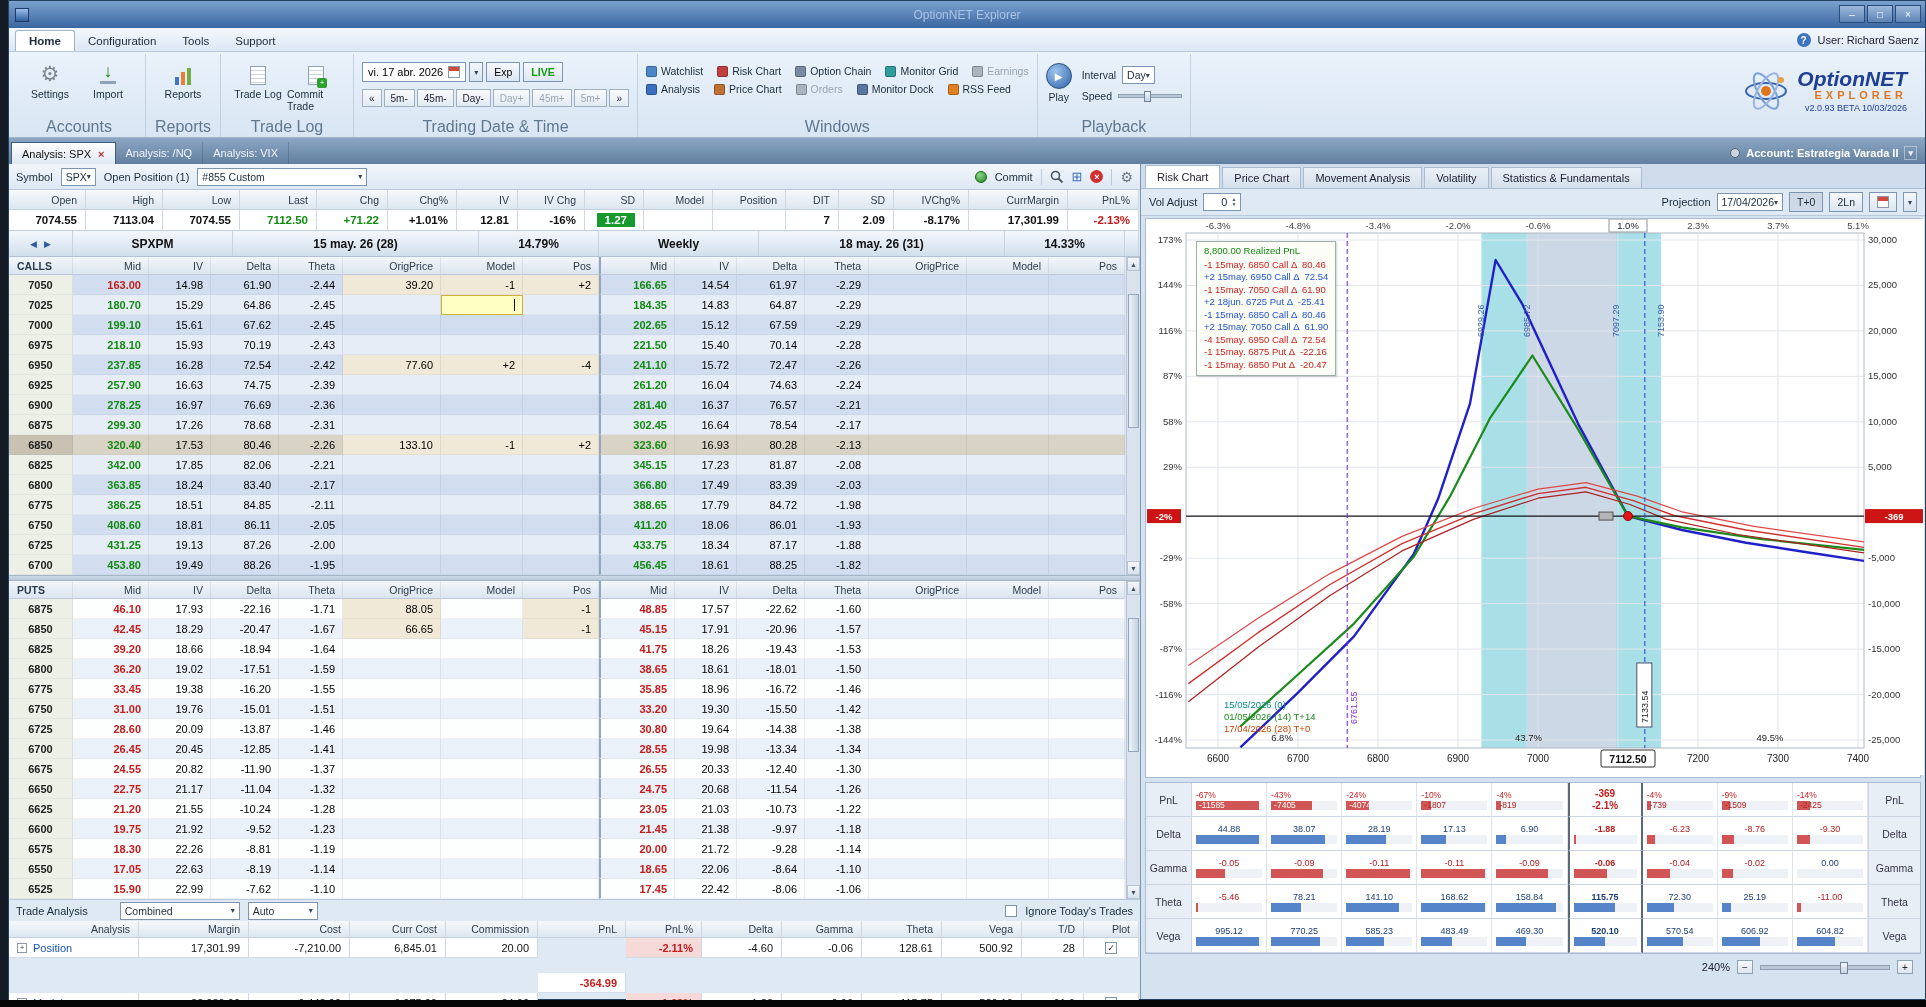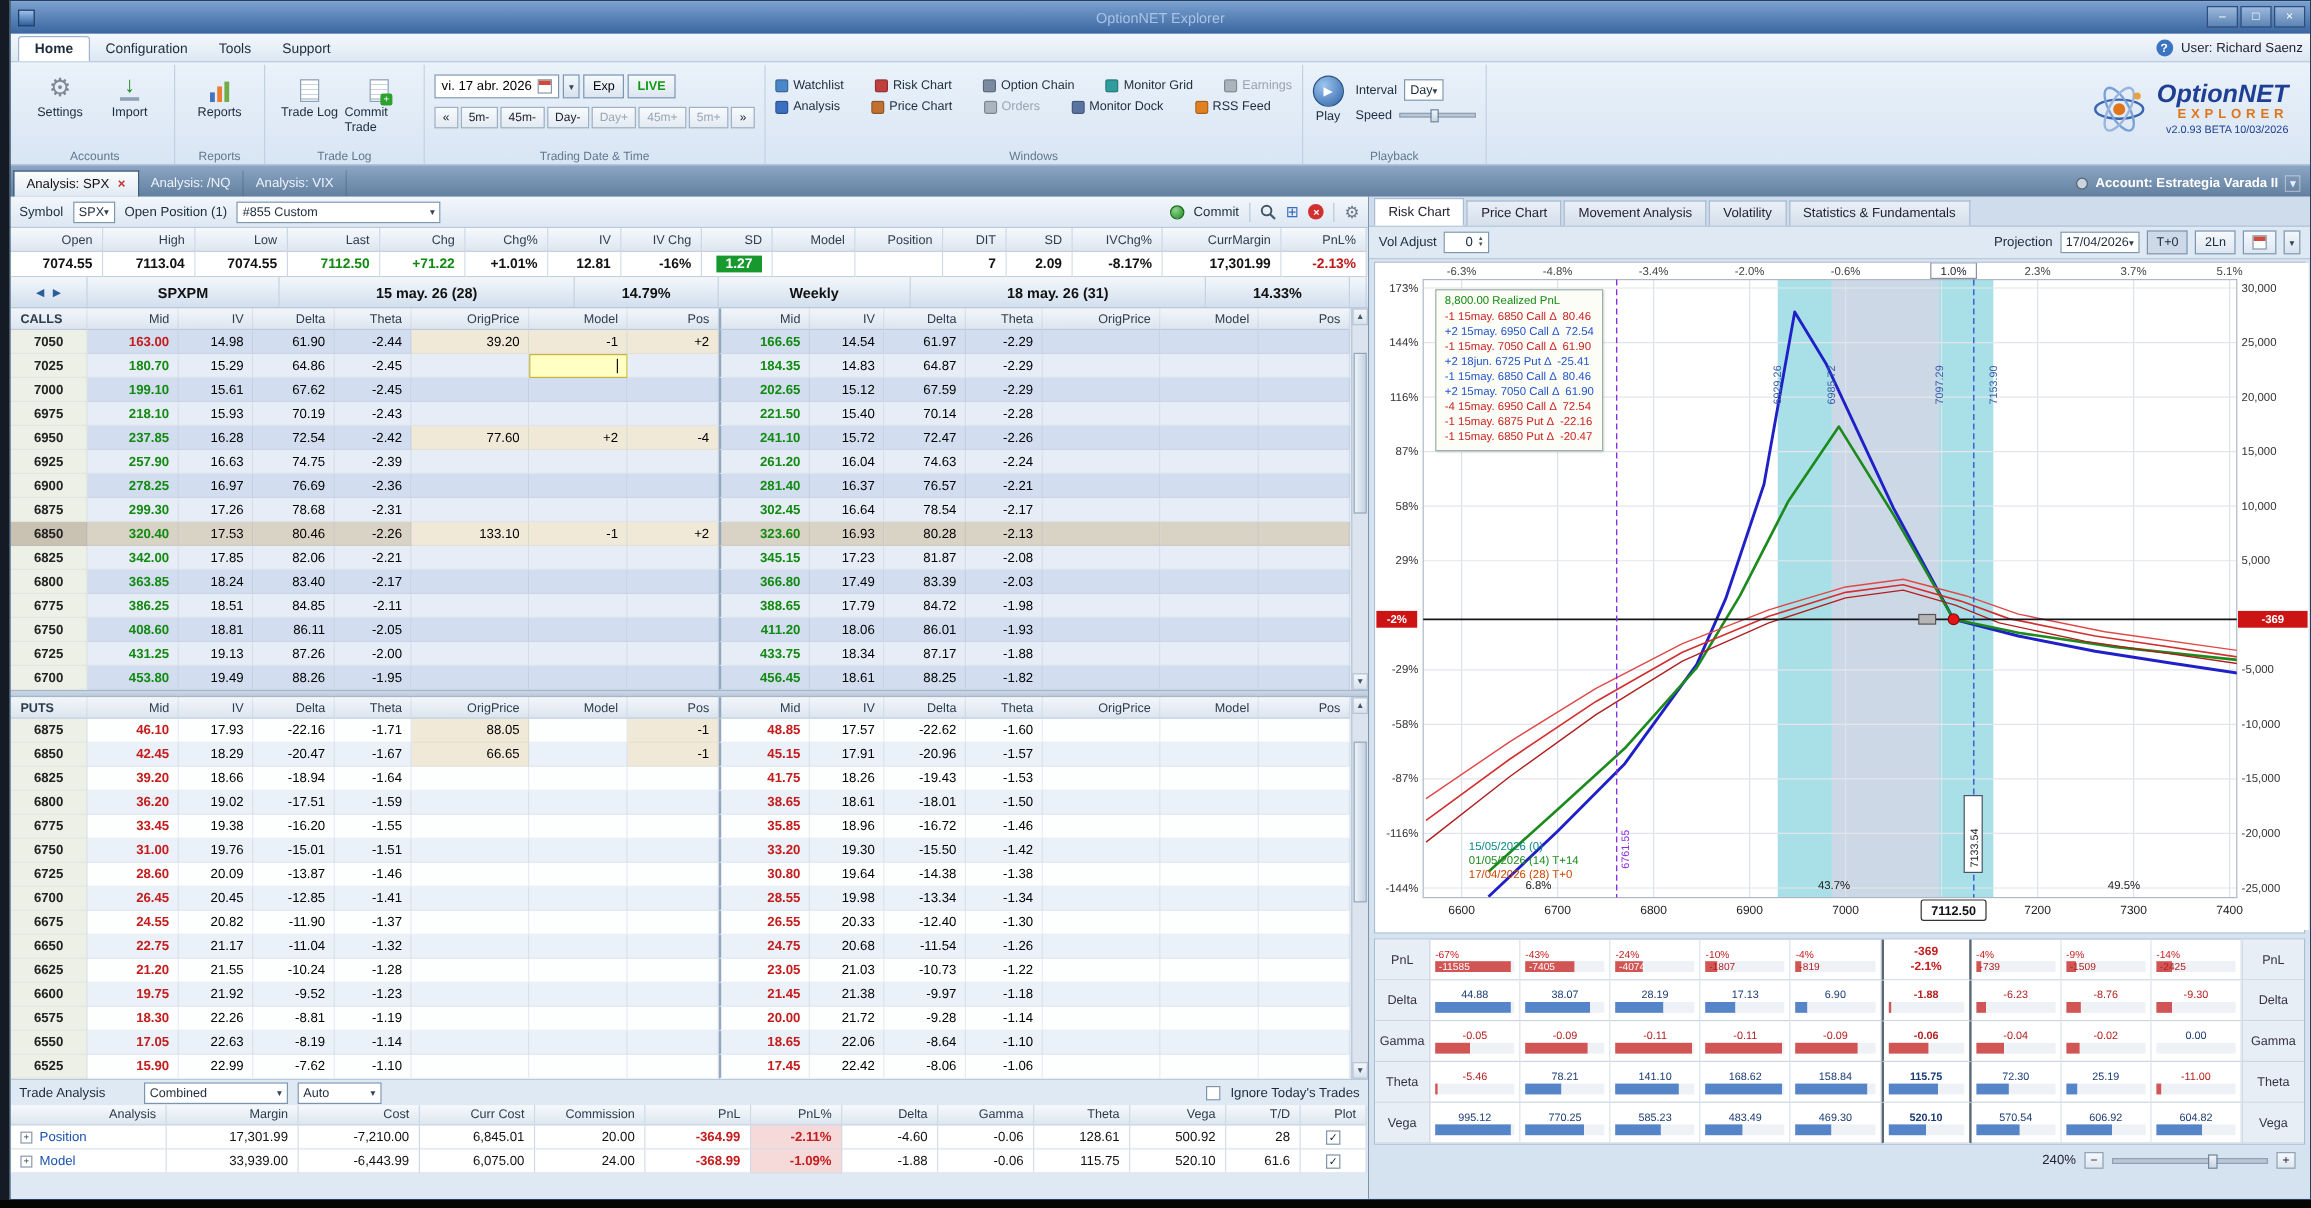--- a/index.html
+++ b/index.html
@@ -18,21 +18,21 @@
   .menubar{height:24px;background:linear-gradient(#f4f8fc,#dce7f3);display:flex;align-items:flex-end;padding:0 6px;border-bottom:1px solid #b9c9da;flex:none;}
   #menu-items{display:flex;align-items:flex-end;height:100%;}
   .mitem{padding:4px 13px;font-size:11.5px;color:#1c2c3c;}
   .mitem.act{background:#fff;border:1px solid #9fb4cb;border-bottom:none;border-radius:3px 3px 0 0;font-weight:bold;}
   .menuright{margin-left:auto;display:flex;align-items:center;gap:7px;font-size:11px;color:#223;padding-bottom:4px;}
   .helpico{width:14px;height:14px;border-radius:50%;background:#3b74c0;color:#fff;font-size:10px;font-weight:bold;display:flex;align-items:center;justify-content:center;}
 
   
   .ribbon{height:86px;background:linear-gradient(#eaf2fa,#d8e5f3);display:flex;border-bottom:1px solid #9fb4cb;padding:2px 4px 0;flex:none;}
   .rgroup{position:relative;padding:3px 8px 14px;border-right:1px solid #c2d1e1;display:flex;}
-  .glabel{position:absolute;left:0;right:0;bottom:1px;text-align:center;font-size:10px;color:#60788e;margin-top:20px;}
+  .glabel{position:absolute;left:0;right:0;bottom:1px;text-align:center;font-size:16px;color:#60788e;margin-top:20px;}
   .bigbtn{width:58px;display:flex;flex-direction:column;align-items:center;gap:3px;font-size:10.5px;color:#1c2c3c;padding-top:4px;}
   .icon24{height:24px;display:flex;align-items:flex-end;justify-content:center;}
   .gearglyph{font-size:21px;color:#7e8894;line-height:22px;}
   .gear2{font-size:14px;color:#6a7686;}
   .importglyph{font-size:18px;font-weight:bold;color:#1f8a1f;line-height:18px;}
   .tray{width:16px;height:3px;background:#8fa2b5;margin-top:1px;}
   .bars{display:flex;align-items:flex-end;gap:2px;height:18px;}
   .bars i{width:4px;display:block;}
   .note{width:16px;height:19px;border:1px solid #8fa2b5;background:repeating-linear-gradient(#fff 0 3px,#c8d4e0 3px 4px);position:relative;}
   .plus{position:absolute;right:-4px;bottom:-4px;width:10px;height:10px;background:#2da12d;color:#fff;font-size:8px;line-height:10px;text-align:center;border-radius:2px;}
@@ -41,21 +41,21 @@
   .datebox{height:20px;background:#fff;border:1px solid #7c96b2;display:flex;align-items:center;gap:5px;padding:0 5px;font-size:11px;}
   .calico{width:12px;height:12px;border:1px solid #8899aa;background:linear-gradient(#d24a3a 0 4px,#fff 4px);}
   .dd{width:14px;height:20px;border:1px solid #7c96b2;background:linear-gradient(#f3f7fb,#d7e2ee);font-size:8px;display:flex;align-items:center;justify-content:center;color:#345;}
   .smbtn{height:20px;padding:0 7px;border:1px solid #7c96b2;background:linear-gradient(#f6f9fc,#dce6f1);font-size:10.5px;display:flex;align-items:center;gap:4px;}
   .smbtn.pressed{background:#cdd9e7;}
   .live{color:#119a11;font-weight:bold;}
   #steps-row{display:flex;gap:2px;margin-top:7px;}
   .step{height:18px;padding:0 6px;border:1px solid #9fb0c2;background:linear-gradient(#f8fafc,#e2eaf2);font-size:10px;display:flex;align-items:center;color:#223;}
   .step.dis{color:#9aa6b2;}
   .winrows{display:flex;flex-direction:column;gap:6px;padding-top:8px;}
-  .winrow{display:flex;gap:26px;}
+  .winrow{display:flex;gap:14px;}
   .witem{display:flex;align-items:center;gap:4px;font-size:10.5px;color:#1c2c3c;}
   .witem.dis{color:#98a4b0;}
   .wico{width:11px;height:11px;border-radius:2px;border:1px solid rgba(0,0,0,.25);display:inline-block;}
   .pbwrap{display:flex;padding-top:6px;}
   .playcol{display:flex;flex-direction:column;align-items:center;gap:2px;font-size:10.5px;color:#1c2c3c;}
   .playcircle{width:26px;height:26px;border-radius:50%;background:radial-gradient(circle at 35% 30%,#9cc4ee,#2f63a8);border:1px solid #24507e;color:#fff;font-size:10px;display:flex;align-items:center;justify-content:center;}
   .pbcol{display:flex;flex-direction:column;gap:6px;margin-left:10px;padding-top:3px;font-size:10.5px;color:#1c2c3c;}
   .pbrow{display:flex;align-items:center;gap:6px;}
   .selbox{height:18px;border:1px solid #7c96b2;background:#fff;padding:0 4px;display:flex;align-items:center;gap:0;font-size:10.5px;}
   .strack{width:64px;height:4px;background:#b9c6d4;border:1px solid #8fa0b2;position:relative;}
@@ -127,21 +127,21 @@
   .splitter{height:6px;background:linear-gradient(#cdd9e7,#b9c8da);border-top:1px solid #a7b6c6;border-bottom:1px solid #a7b6c6;flex:none;}
 
   .tactl{height:22px;display:flex;align-items:center;gap:8px;padding:0 7px;background:#dfe9f4;font-size:11px;border-top:1px solid #b9c9da;flex:none;color:#1c2c3c;}
   .checkbox{width:12px;height:12px;background:#fff;border:1px solid #7e94aa;display:inline-flex;align-items:center;justify-content:center;font-size:9px;color:#222;}
   .tagrid{display:grid;grid-template-columns:130px 110px 101px 96px 92px 88px 76px 80px 80px 80px 80px 62px 55px;flex:none;}
   .tac{display:flex;align-items:center;justify-content:flex-end;padding:0 8px;border-right:1px solid #cdd8e4;font-size:10.5px;}
   .tahd{height:17px;background:linear-gradient(#f6f9fc,#dde6f0);color:#2c3c4c;border-bottom:1px solid #c3cfdc;}
   .taval{height:20px;background:#fff;font-size:11px;color:#111;border-bottom:1px solid #d4dde7;}
   .tname{justify-content:flex-start;color:#1a52b0;}
   .plusbox{width:10px;height:10px;border:1px solid #8899aa;background:#fff;font-size:8px;display:inline-flex;align-items:center;justify-content:center;color:#345;margin-right:6px;flex:none;}
-  .pnlred{color:#c41c1c;font-weight:bold;}
+  .pnlred{color:#c41c1c;font-weight:bold;margin-top:35px;}
   .pnlpct{color:#c41c1c;font-weight:bold;background:#f6d9d9;}
   .plotc{justify-content:center;}
   .lfiller{flex:1;background:#dfe9f4;}
 
   
   .rtabs{height:25px;display:flex;align-items:flex-end;gap:2px;padding:2px 4px 0;background:#cfdceb;border-bottom:1px solid #a9bcd2;flex:none;}
   .rtab{height:21px;padding:0 11px;display:flex;align-items:center;font-size:11px;background:linear-gradient(#e9eff6,#d5e0ec);border:1px solid #a9bcd2;border-bottom:none;color:#223;}
   .rtab.act{background:#fff;height:23px;}
   .rctl{height:27px;display:flex;align-items:center;gap:6px;padding:0 8px;font-size:11px;background:#dfe9f4;border-bottom:1px solid #b9c9da;flex:none;color:#1c2c3c;}
   .spin{width:38px;height:18px;background:#fff;border:1px solid #7c96b2;display:flex;align-items:center;justify-content:flex-end;padding-right:4px;font-size:11px;gap:4px;}

